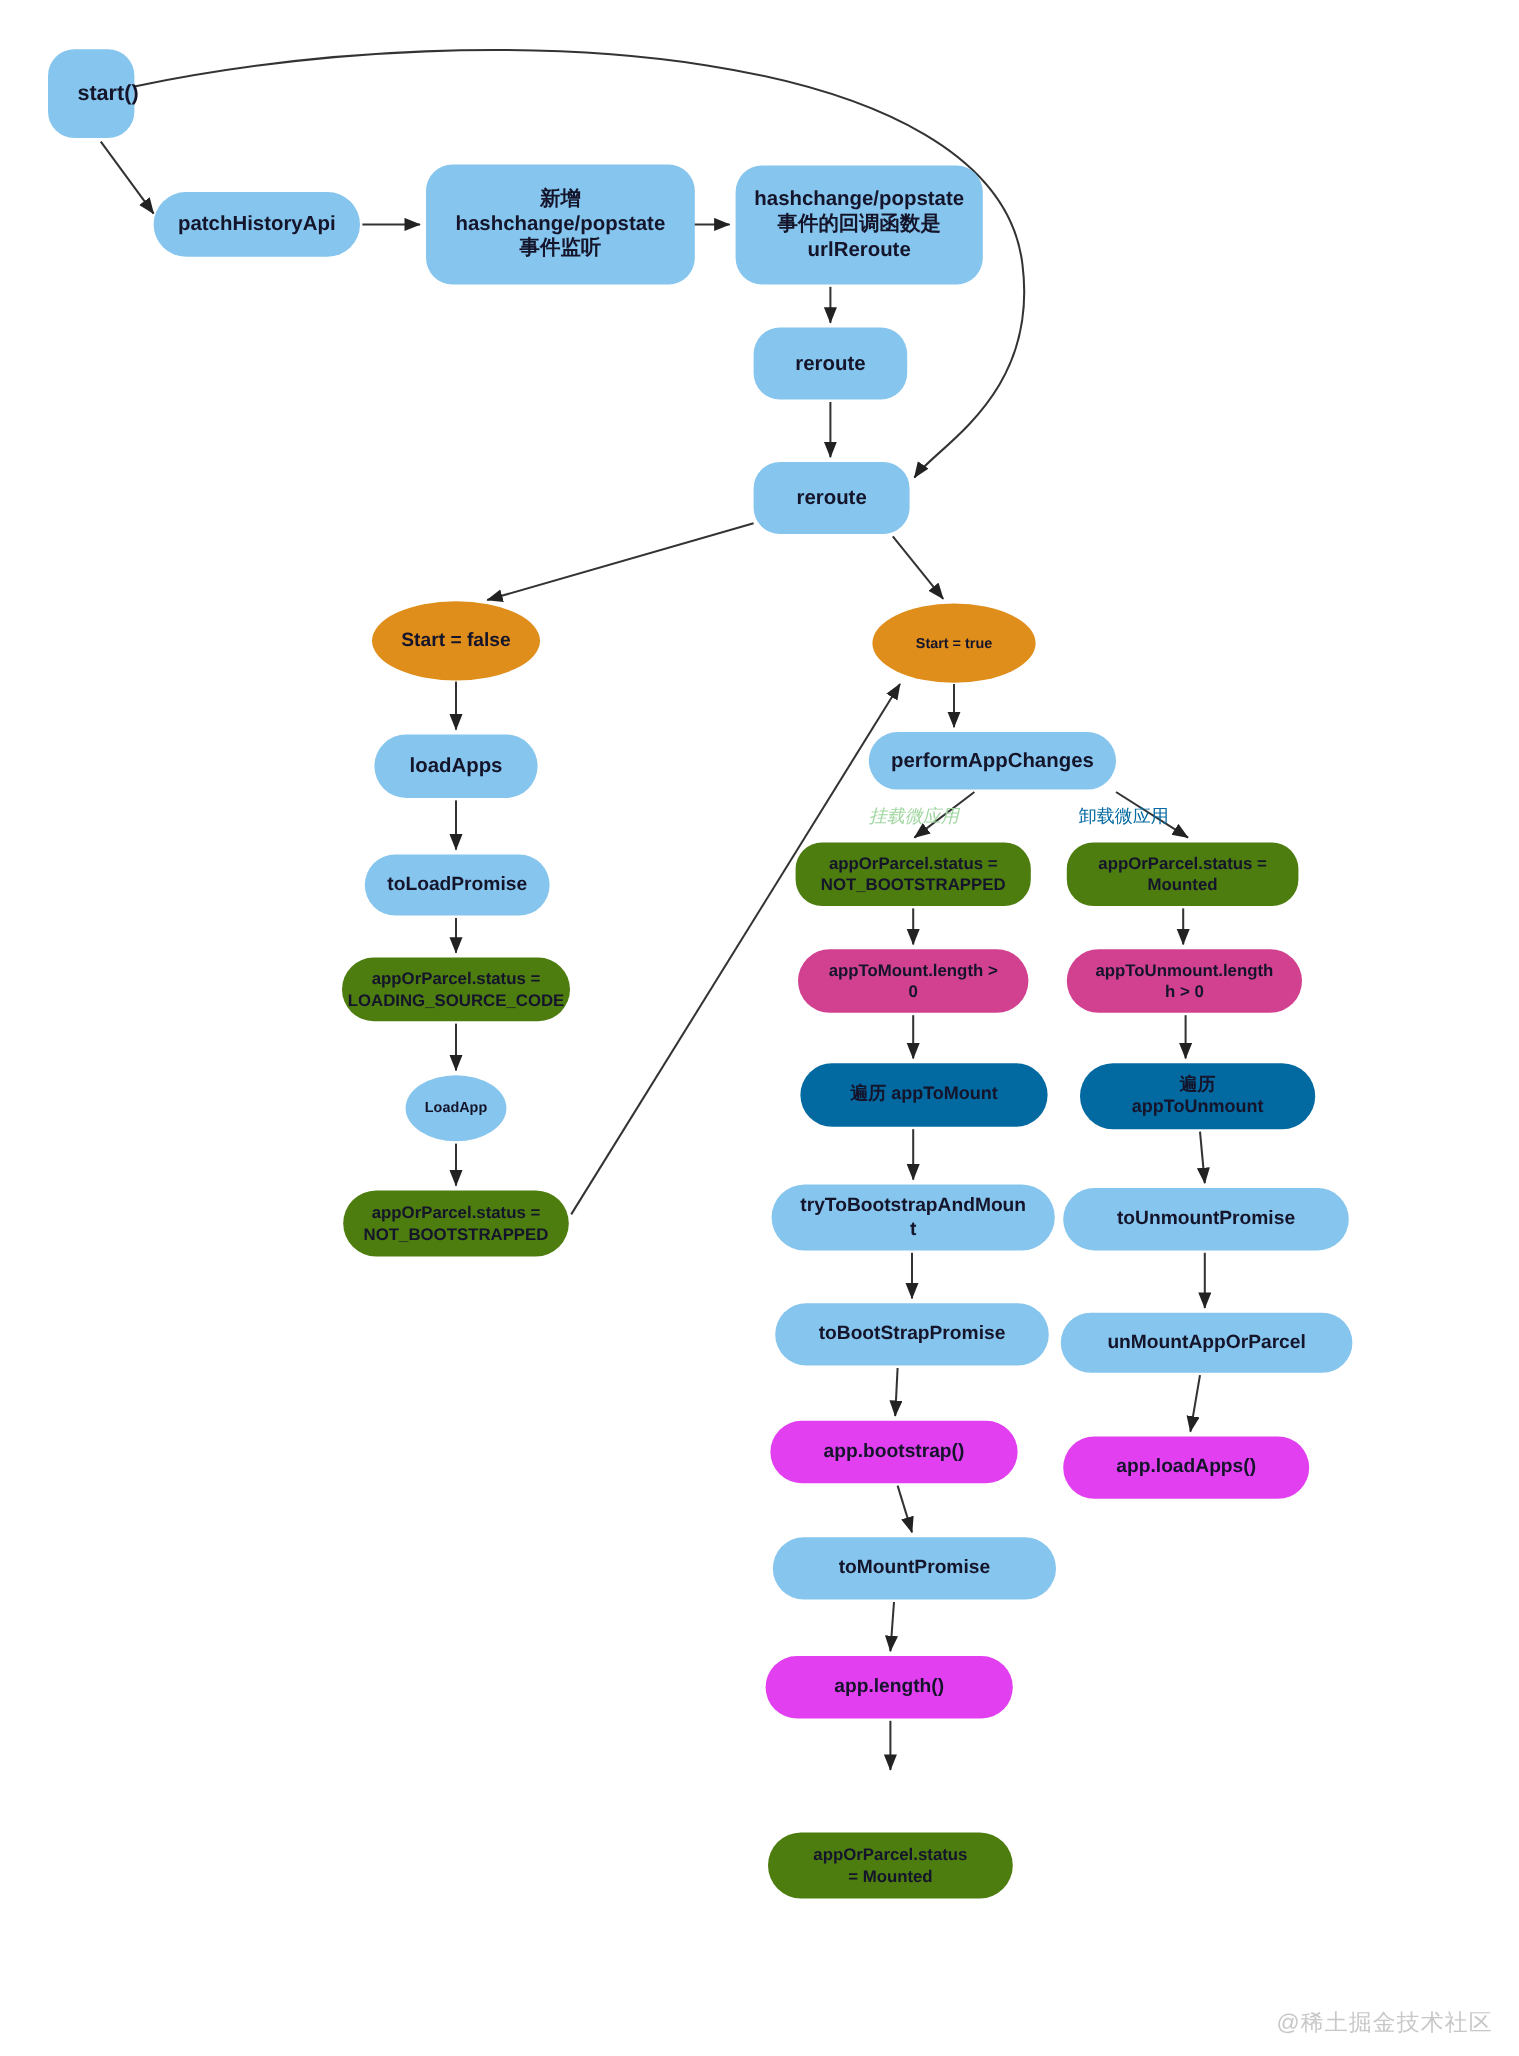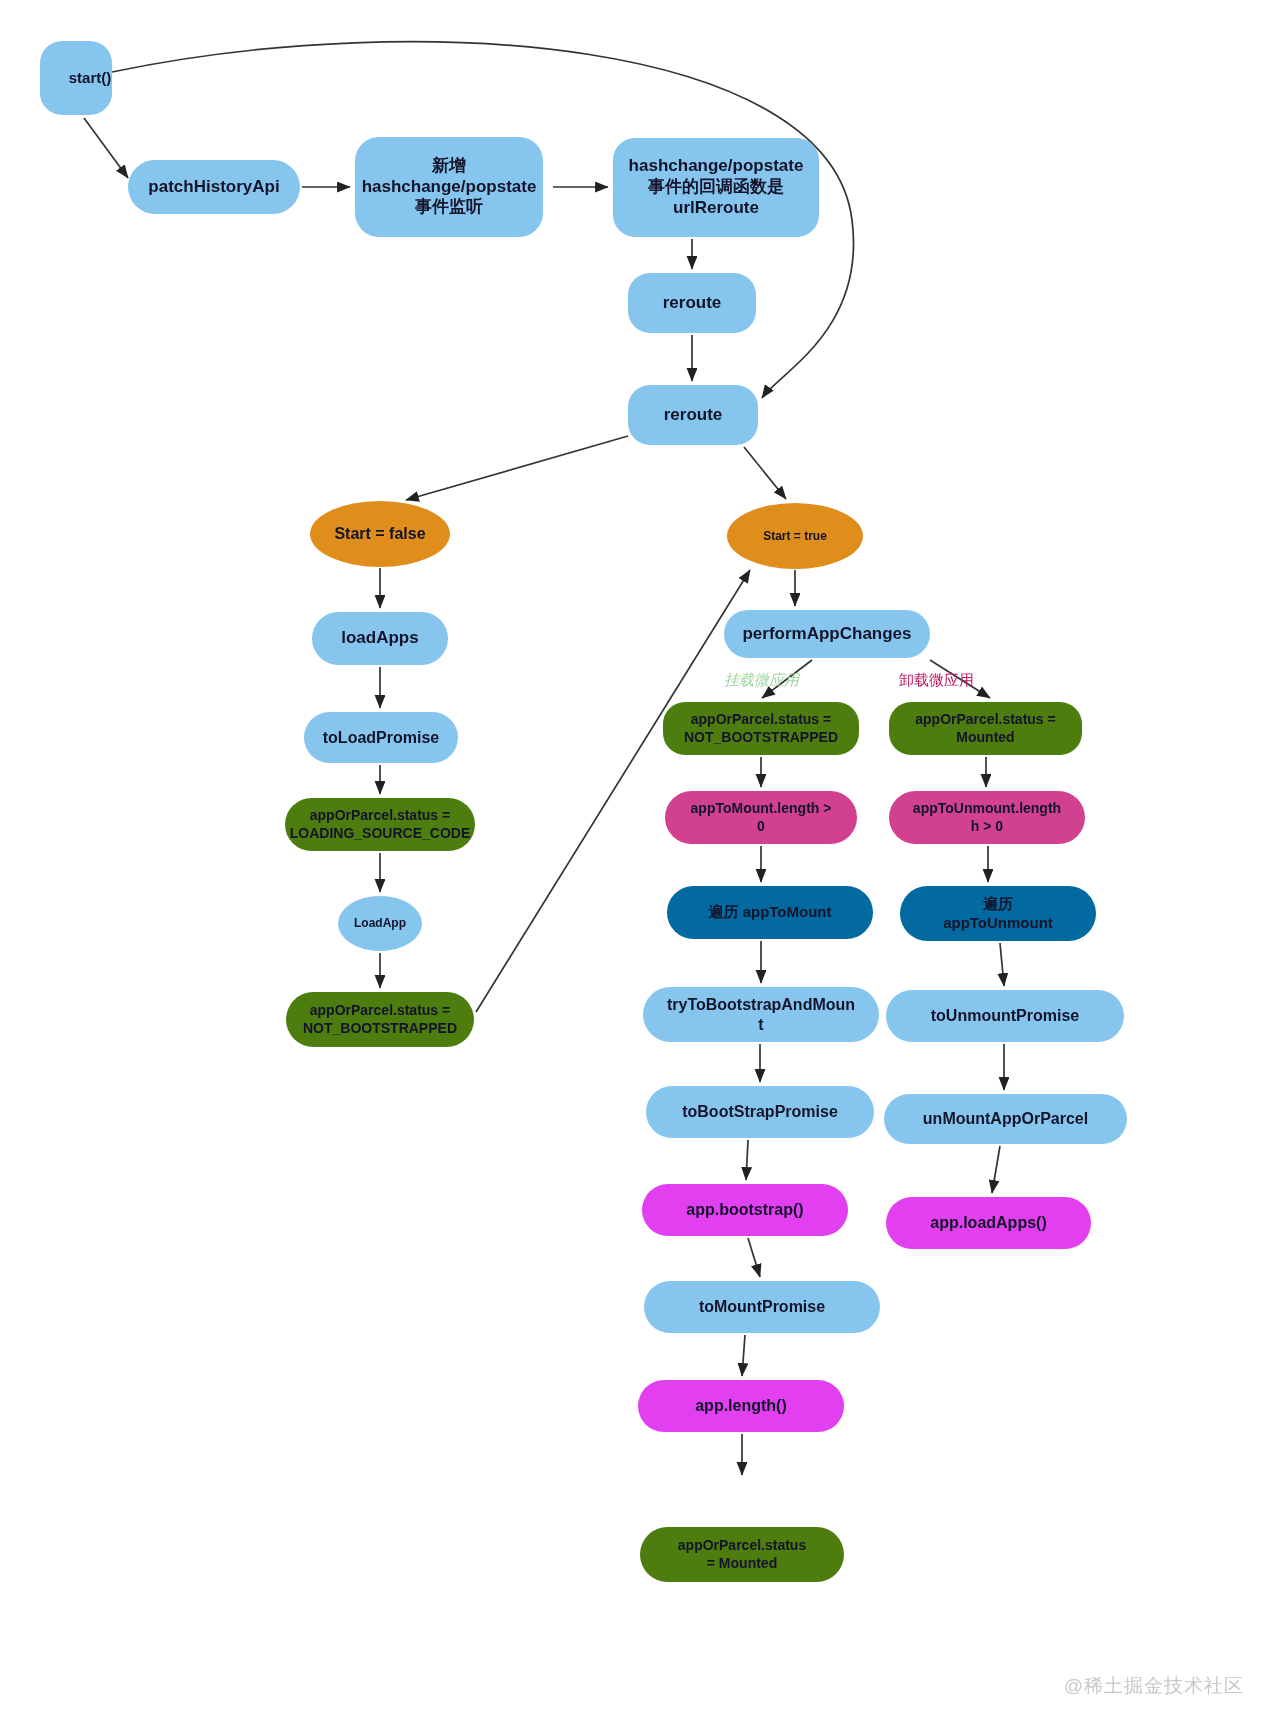--- a/index.html
+++ b/index.html
@@ -134,23 +134,23 @@
 
       <path d="M 748,1238 L 760,1277"></path>
 
       <path d="M 745,1335 L 742,1376"></path>
 
       <path d="M 742,1434 L 742,1475"></path>
     </g>
   </svg>
 
   <div id="nodes-layer">
-      <div class="node n-blue rounded" style="left: 40px; top: 41px; width: 72px; height: 74px; font-size: 15px; padding-left: 36px;">start()</div>
+      <div class="node n-blue rounded" style="left: 40px; top: 41px; width: 72px; height: 74px; font-size: 18px; padding-left: 36px;">start()</div>
       <div class="node n-blue pill" style="left: 128px; top: 160px; width: 172px; height: 54px; font-size: 17px;">patchHistoryApi</div>
-      <div class="node n-blue rounded" style="left: 355px; top: 137px; width: 188px; height: 100px; font-size: 17px; border-radius: 24px;">新增
+      <div class="node n-blue rounded" style="left: 355px; top: 137px; width: 224px; height: 100px; font-size: 17px;">新增
 hashchange/popstate
 事件监听</div>
       <div class="node n-blue rounded" style="left: 613px; top: 138px; width: 206px; height: 99px; font-size: 17px;">hashchange/popstate
 事件的回调函数是
 urlReroute</div>
       <div class="node n-blue rounded" style="left: 628px; top: 273px; width: 128px; height: 60px; font-size: 17px;">reroute</div>
       <div class="node n-blue rounded" style="left: 628px; top: 385px; width: 130px; height: 60px; font-size: 17px;">reroute</div>
       <div class="node n-orange ellipse" style="left: 310px; top: 501px; width: 140px; height: 66px; font-size: 16px;">Start = false</div>
       <div class="node n-orange ellipse" style="left: 727px; top: 503px; width: 136px; height: 66px; font-size: 12px;">Start = true</div>
       <div class="node n-blue pill" style="left: 312px; top: 612px; width: 136px; height: 53px; font-size: 17px;">loadApps</div>
@@ -179,17 +179,17 @@
       <div class="node n-blue pill" style="left: 884px; top: 1094px; width: 243px; height: 50px; font-size: 16px;">unMountAppOrParcel</div>
       <div class="node n-magenta pill" style="left: 642px; top: 1184px; width: 206px; height: 52px; font-size: 16px;">app.bootstrap()</div>
       <div class="node n-magenta pill" style="left: 886px; top: 1197px; width: 205px; height: 52px; font-size: 16px;">app.loadApps()</div>
       <div class="node n-blue pill" style="left: 644px; top: 1281px; width: 236px; height: 52px; font-size: 16px;">toMountPromise</div>
       <div class="node n-magenta pill" style="left: 638px; top: 1380px; width: 206px; height: 52px; font-size: 16px;">app.length()</div>
       <div class="node n-green pill" style="left: 640px; top: 1479px; width: 204px; height: 55px; font-size: 14px; margin-top: 48px;">appOrParcel.status
 = Mounted</div>
     </div>
   <div id="labels-layer">
       <div class="edge-label" style="left: 724px; top: 671px; color: rgb(159, 214, 160); font-style: italic;">挂载微应用</div>
-      <div class="edge-label" style="left: 899px; top: 671px; color: #be185d;">卸载微应用</div>
+      <div class="edge-label" style="left: 899px; top: 671px; color: #0369a1;">卸载微应用</div>
     </div>
 
   <div class="watermark">@稀土掘金技术社区</div>
 </div>
 
 </body></html>

